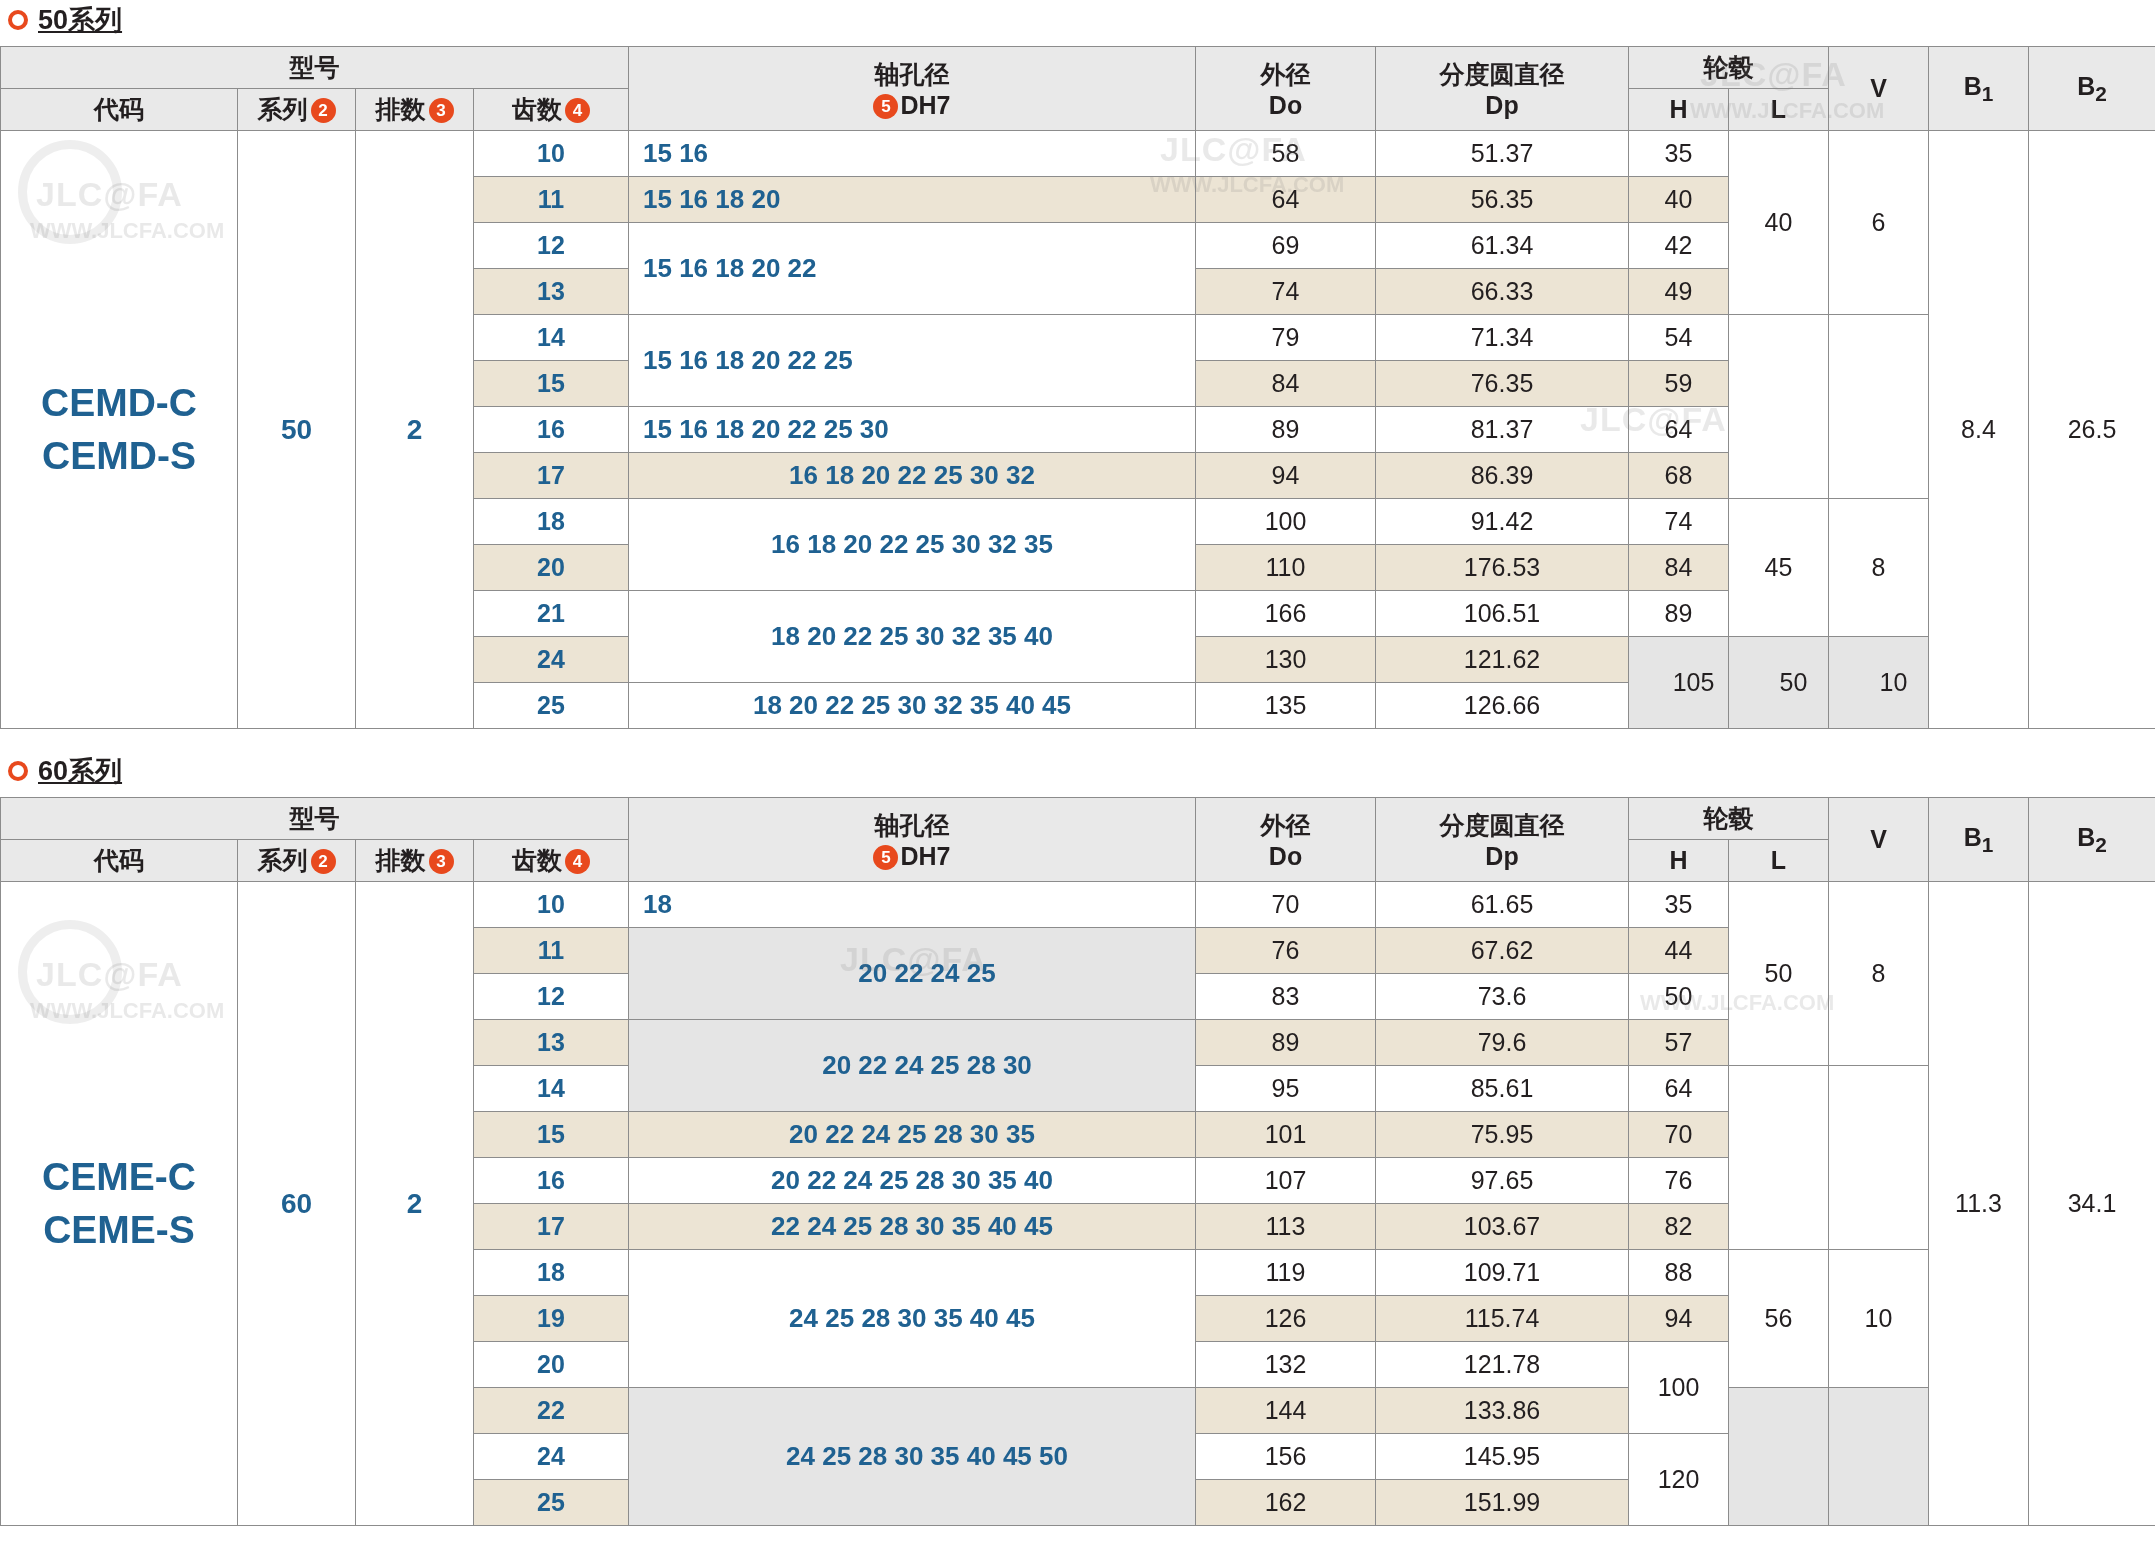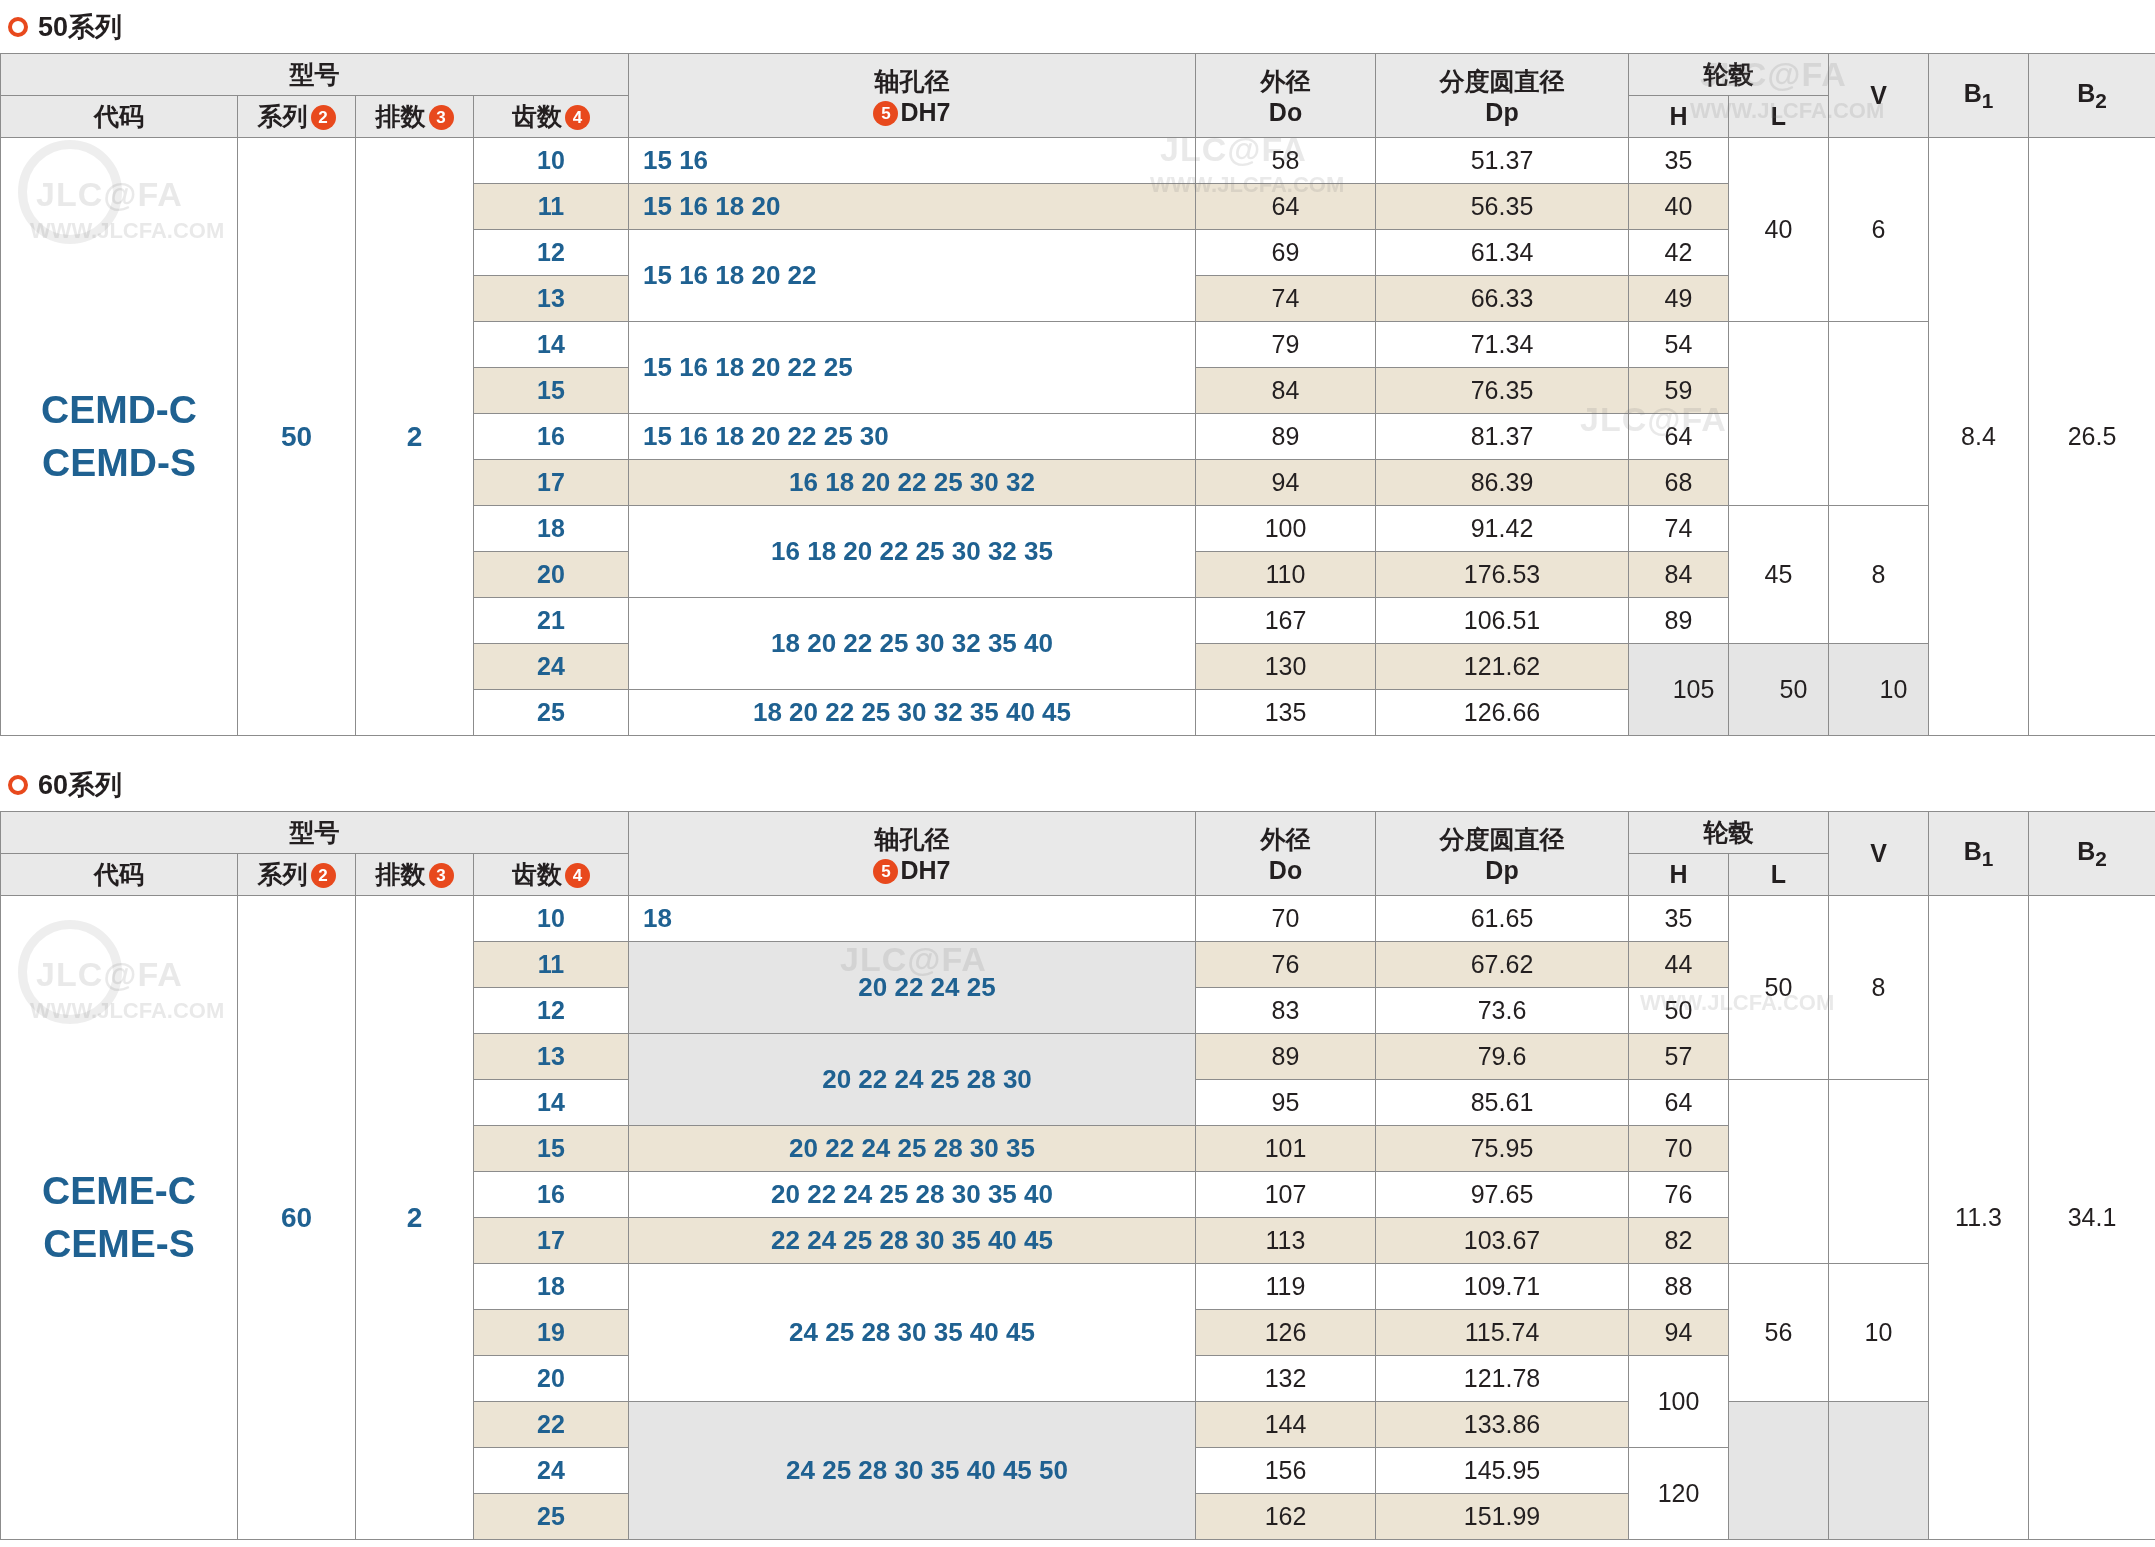--- a/index.html
+++ b/index.html
@@ -10,24 +10,25 @@
   }
   body { width: 2155px; }
 
   .page { width: 2155px; padding: 0 0 10px 0; position: relative; }
 
   
   .section-head {
     display: flex;
     align-items: center;
     gap: 10px;
-    padding: 9px 0 8px 8px;
+    padding: 2px 0 8px 8px;
     font-size: 27px;
     font-weight: bold;
     color: #231f20;
+    text-decoration: underline;
   }
   .head-bullet {
     width: 20px; height: 20px;
     border: 4px solid #e8491d;
     border-radius: 50%;
     display: inline-block;
   }
 
   
   table.spec {
@@ -276,21 +277,21 @@
         </tr>
         <tr class="alt">
           <td class="blue">20</td>
           <td class="black">110</td>
           <td class="black">176.53</td>
           <td class="black">84</td>
         </tr>
         <tr>
           <td class="blue">21</td>
           <td class="bore spanwhite" rowspan="2">18 20 22 25 30 32 35 40</td>
-          <td class="black">167</td>
+          <td class="black">166</td>
           <td class="black">106.51</td>
           <td class="black">89</td>
         </tr>
         <tr class="alt">
           <td class="blue">24</td>
           <td class="black">130</td>
           <td class="black">121.62</td>
           <td class="black spanwhite" rowspan="2">105</td>
           <td class="black spanwhite" rowspan="2">50</td>
           <td class="black spanwhite" rowspan="2">10</td>

